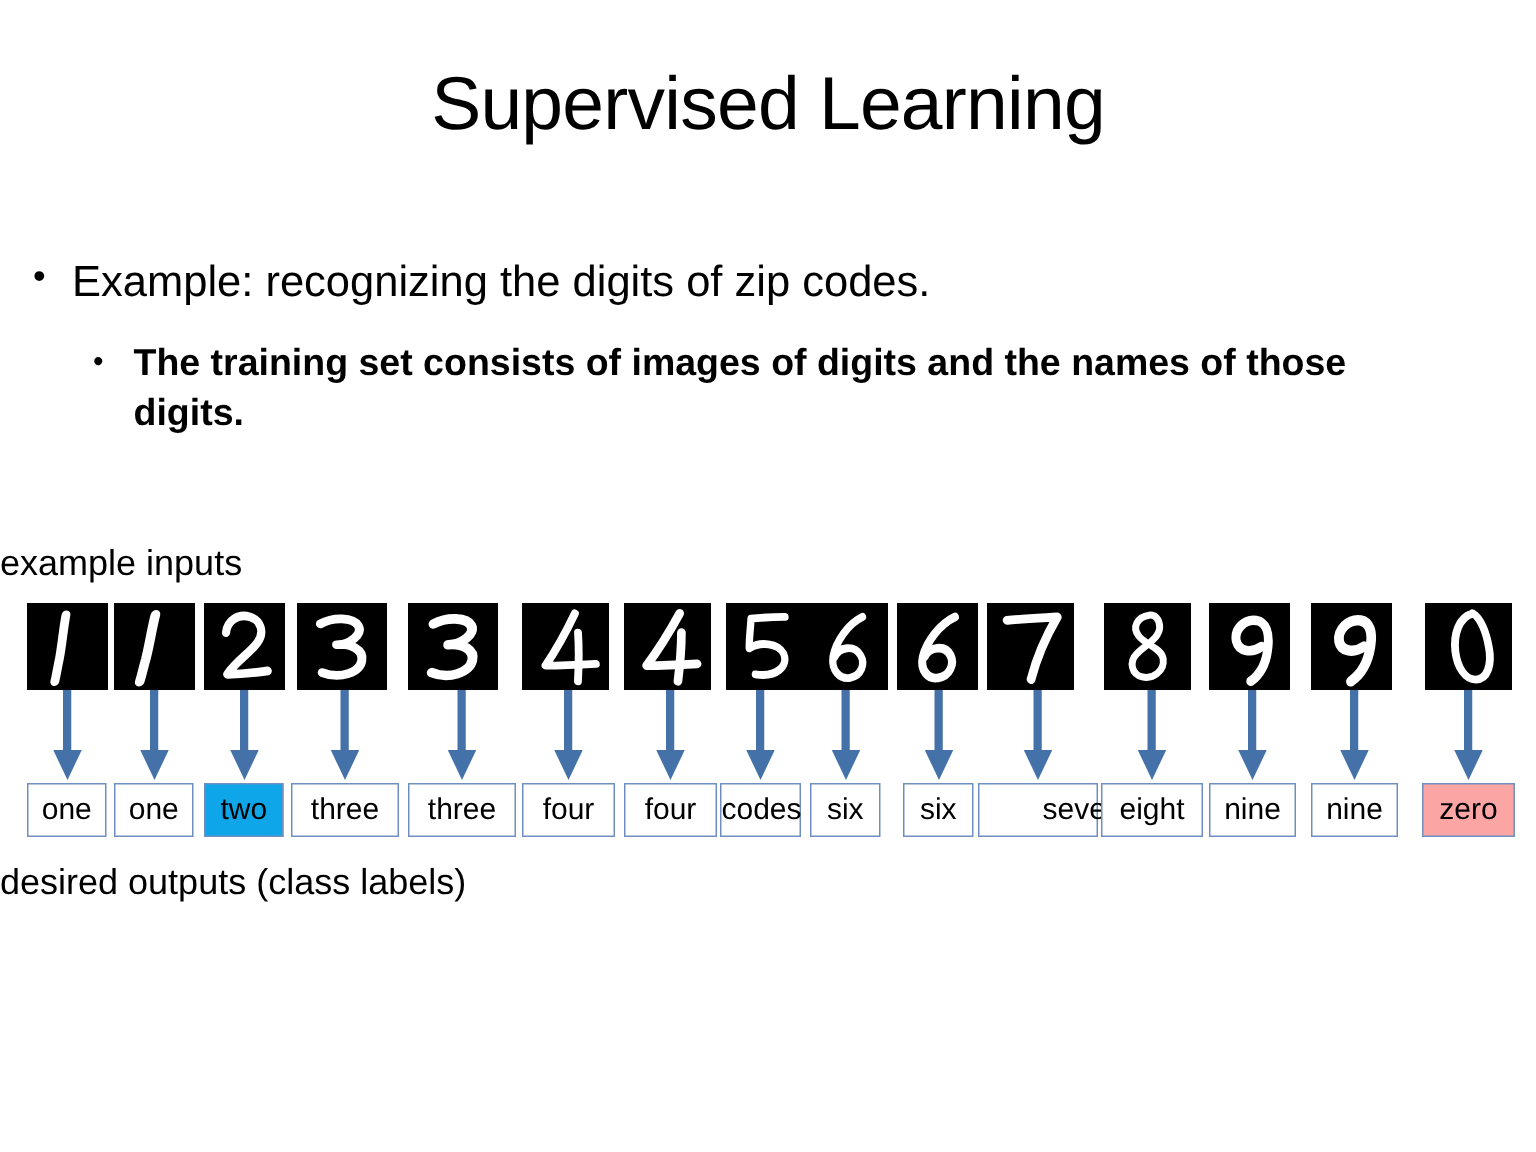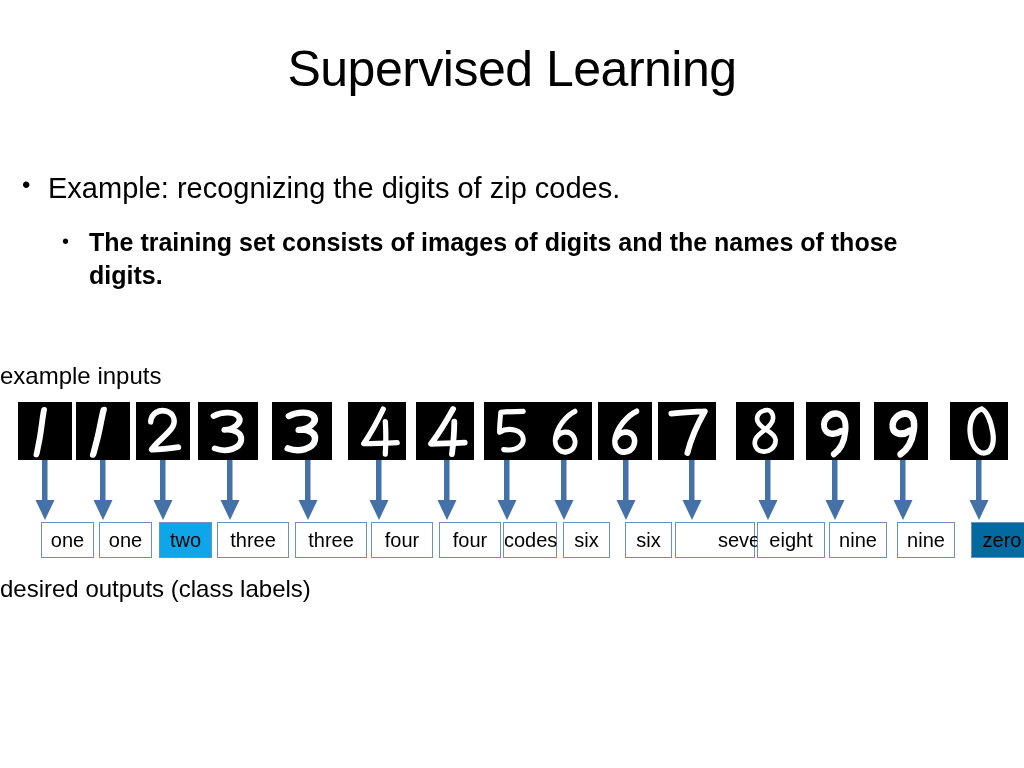--- a/index.html
+++ b/index.html
@@ -111,21 +111,20 @@
     height: 62px;
   }
   .arrow svg { display: block; width: 22px; height: 62px; }
 
   .labels-row {
     position: absolute;
     top: 522px;
     left: 0;
     width: 960px;
     height: 38px;
-    margin-left: 23px;
   }
   .label-box {
     position: absolute;
     top: 0;
     height: 36px;
     box-sizing: border-box;
     border: 1px solid #6f8fc0;
     background: #ffffff;
     color: #000000;
     font-size: 20px;
@@ -360,16 +359,16 @@
     <div class="label-box" style="left: 272px; width: 72px; border-color: rgb(111, 143, 192); background: rgb(255, 255, 255);">three</div>
     <div class="label-box" style="left: 348px; width: 62px; border-color: rgb(111, 143, 192); background: rgb(255, 255, 255);">four</div>
     <div class="label-box" style="left: 416px; width: 62px; border-color: rgb(111, 143, 192); background: rgb(255, 255, 255);">four</div>
     <div class="label-box" style="left: 480px; width: 54px; border-color: rgb(111, 143, 192); background: rgb(255, 255, 255);">codes</div>
     <div class="label-box" style="left: 540px; width: 47px; border-color: rgb(111, 143, 192); background: rgb(255, 255, 255);">six</div>
     <div class="label-box" style="left: 602px; width: 47px; border-color: rgb(111, 143, 192); background: rgb(255, 255, 255);">six</div>
     <div class="label-box" style="left: 652px; width: 80px; border-color: rgb(111, 143, 192); background: rgb(255, 255, 255); padding-left: 42px;">seven</div>
     <div class="label-box" style="left: 734px; width: 68px; border-color: rgb(111, 143, 192); background: rgb(255, 255, 255);">eight</div>
     <div class="label-box" style="left: 806px; width: 58px; border-color: rgb(111, 143, 192); background: rgb(255, 255, 255);">nine</div>
     <div class="label-box" style="left: 874px; width: 58px; border-color: rgb(111, 143, 192); background: rgb(255, 255, 255);">nine</div>
-    <div class="label-box" style="left: 948px; width: 62px; border-color: rgb(111, 143, 192); background: #0369a1;">zero</div>
+    <div class="label-box" style="left: 948px; width: 62px; border-color: rgb(111, 143, 192); background: #fca5a5;">zero</div>
   </div>
 
 <div class="caption" id="caption-outputs">desired outputs (class labels)</div>
 
 </body></html>

